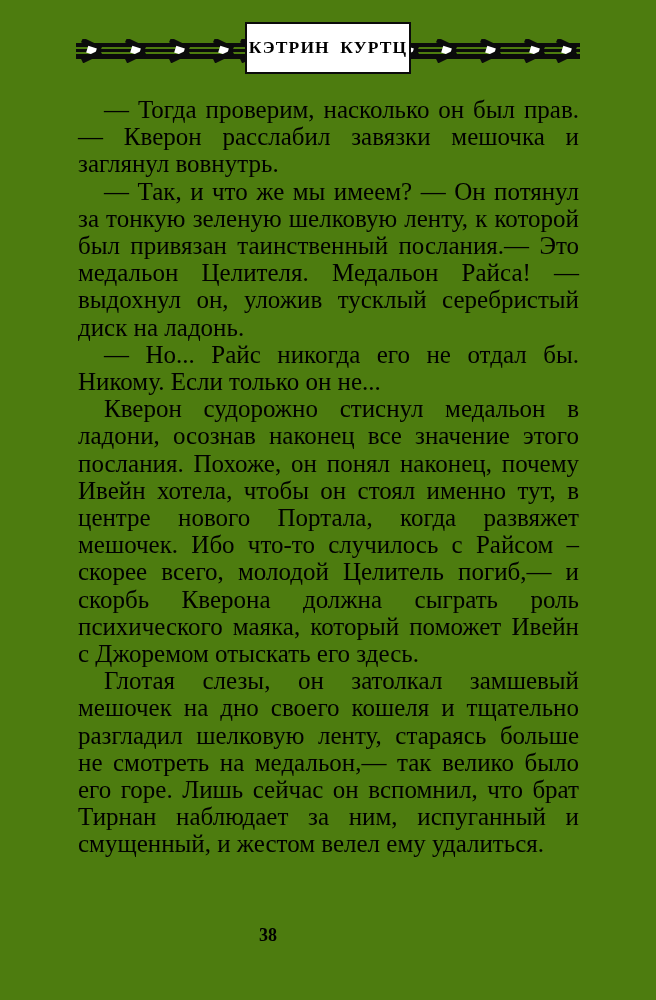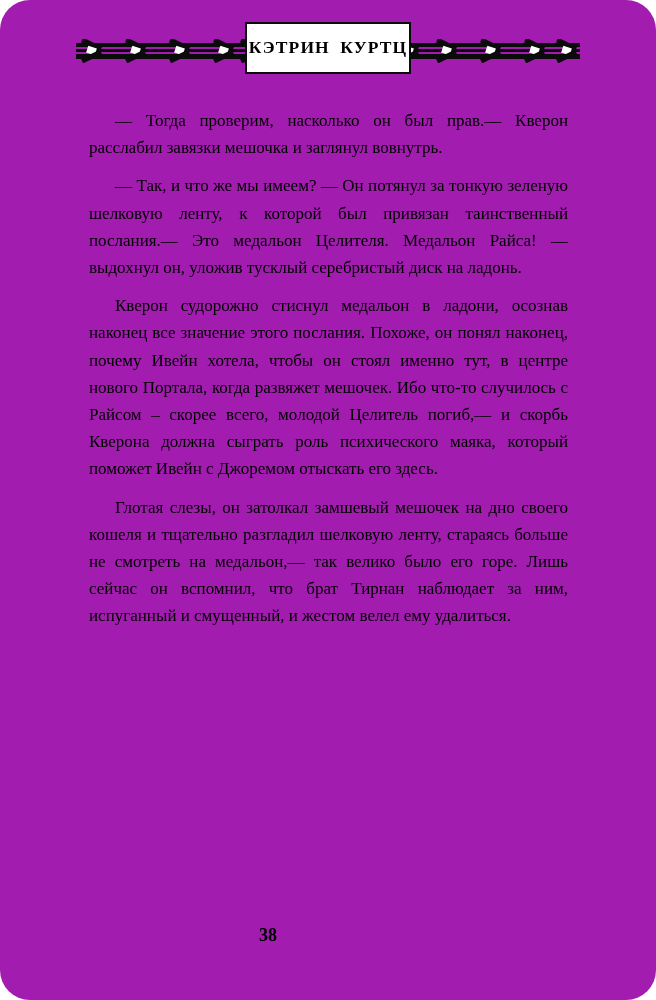--- a/index.html
+++ b/index.html
@@ -13,22 +13,21 @@
     height: 1000px;
     overflow: hidden;
     font-family: "Liberation Serif", "DejaVu Serif", serif;
     color: #000000;
     position: relative;
   }
 
   .page {
     position: absolute;
     inset: 0;
-    background: #a21caf;
-    border-radius: 30px;
+    background: #4d7c0f;
   }
 
   
   .running-head {
     position: absolute;
     left: 0;
     top: 22px;
     width: 656px;
     height: 58px;
   }
@@ -114,22 +113,22 @@
 
   
   .body-text {
     position: absolute;
     left: 78px;
     top: 96px;
     width: 501px;
   }
 
   .para {
-    margin: 11px;
-    font-size: 17px;
+    margin: 0;
+    font-size: 25px;
     line-height: 27.2px;
     text-align: justify;
     text-indent: 26px;
     hyphens: manual;
     -webkit-hyphens: manual;
   }
 
   
   .folio {
     position: absolute;
@@ -192,20 +191,21 @@
     </div>
 
     <div class="title-box">
       <span class="title-text">КЭТРИН КУРТЦ</span>
     </div>
   </div>
 
   <div class="body-text">
     <p class="para">— Тогда проверим, насколько он был прав.— Кверон расслабил завязки мешочка и заглянул вовнутрь.</p>
     <p class="para">— Так, и что же мы имеем? — Он потянул за тонкую зеленую шелковую ленту, к которой был привязан таинственный послания.— Это медальон Целителя. Медальон Райса! — выдохнул он, уложив тусклый серебристый диск на ладонь.</p>
+    <p class="para">— Но... Райс никогда его не отдал бы. Никому. Если только он не...</p>
     <p class="para">Кверон судорожно стиснул медальон в ладони, осознав наконец все значение этого послания. Похоже, он понял наконец, почему Ивейн хотела, чтобы он стоял именно тут, в центре нового Портала, когда развяжет мешочек. Ибо что-то случилось с Райсом – скорее всего, молодой Целитель погиб,— и скорбь Кверона должна сыграть роль психического маяка, который поможет Ивейн с Джоремом отыскать его здесь.</p>
     <p class="para">Глотая слезы, он затолкал замшевый мешочек на дно своего кошеля и тщательно разгладил шелковую ленту, стараясь больше не смотреть на медальон,— так велико было его горе. Лишь сейчас он вспомнил, что брат Тирнан наблюдает за ним, испуганный и смущенный, и жестом велел ему удалиться.</p>
   </div>
 
   <div class="folio">
     <span>38</span>
   </div>
 
 </div>
 

